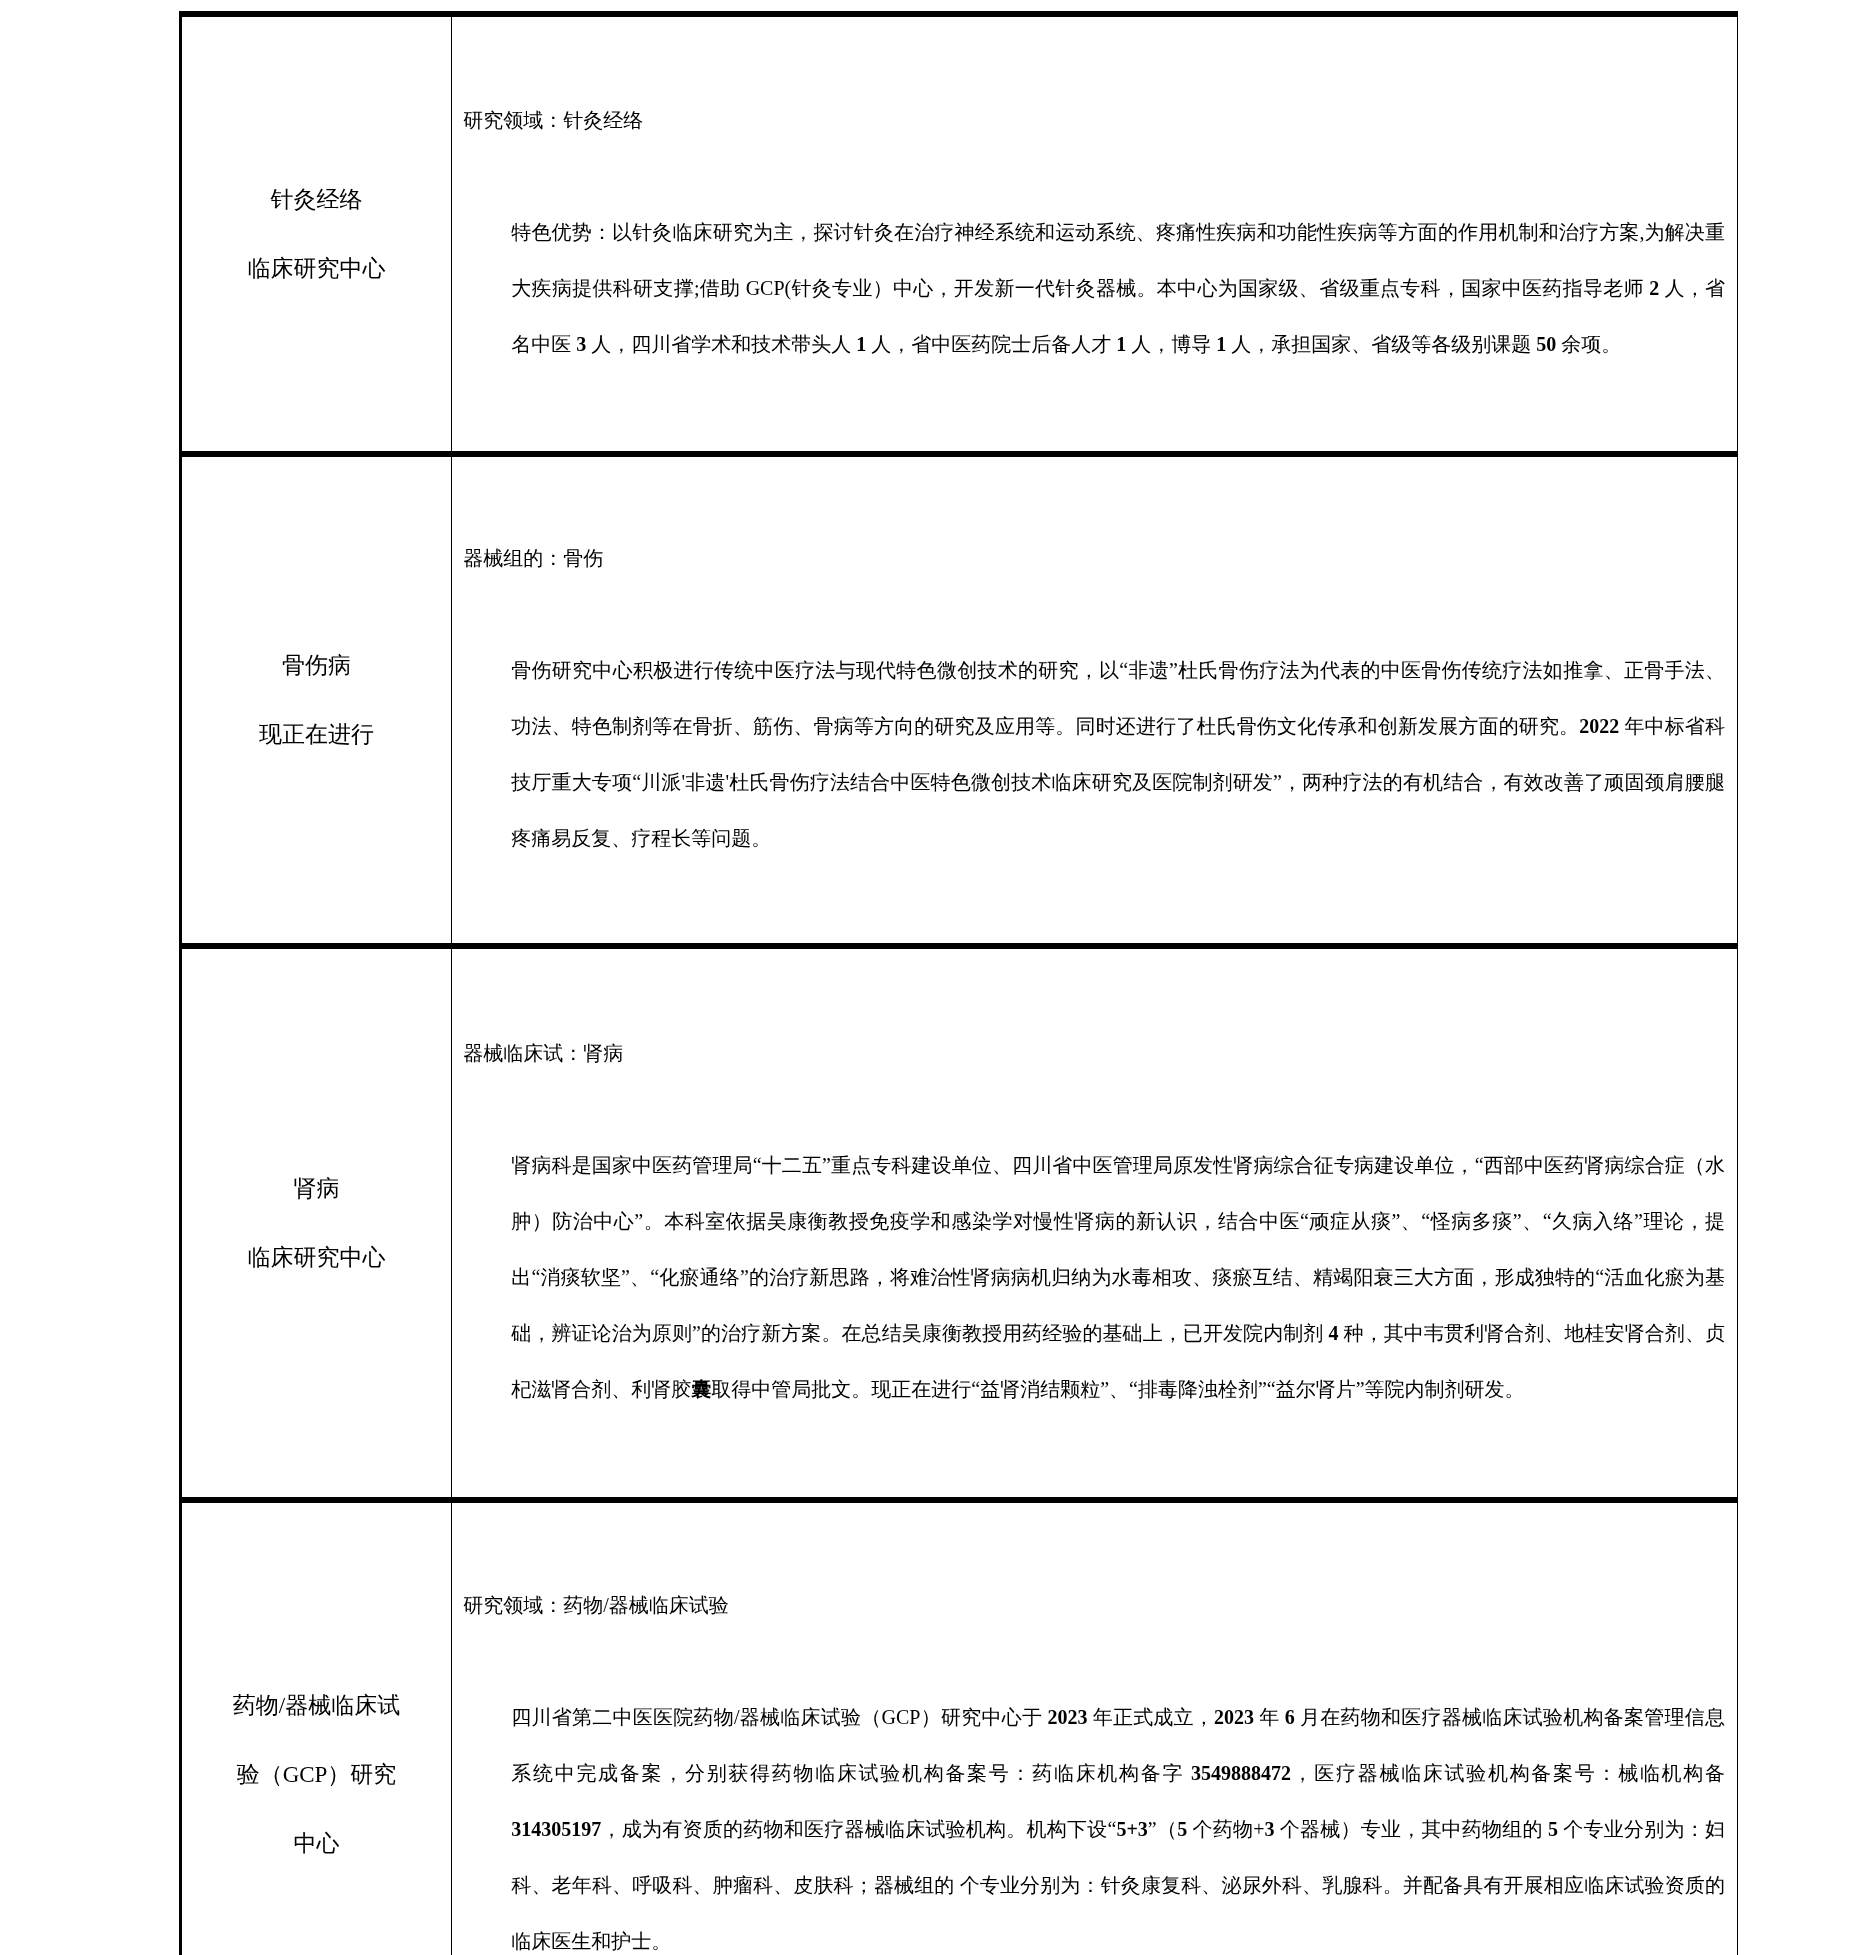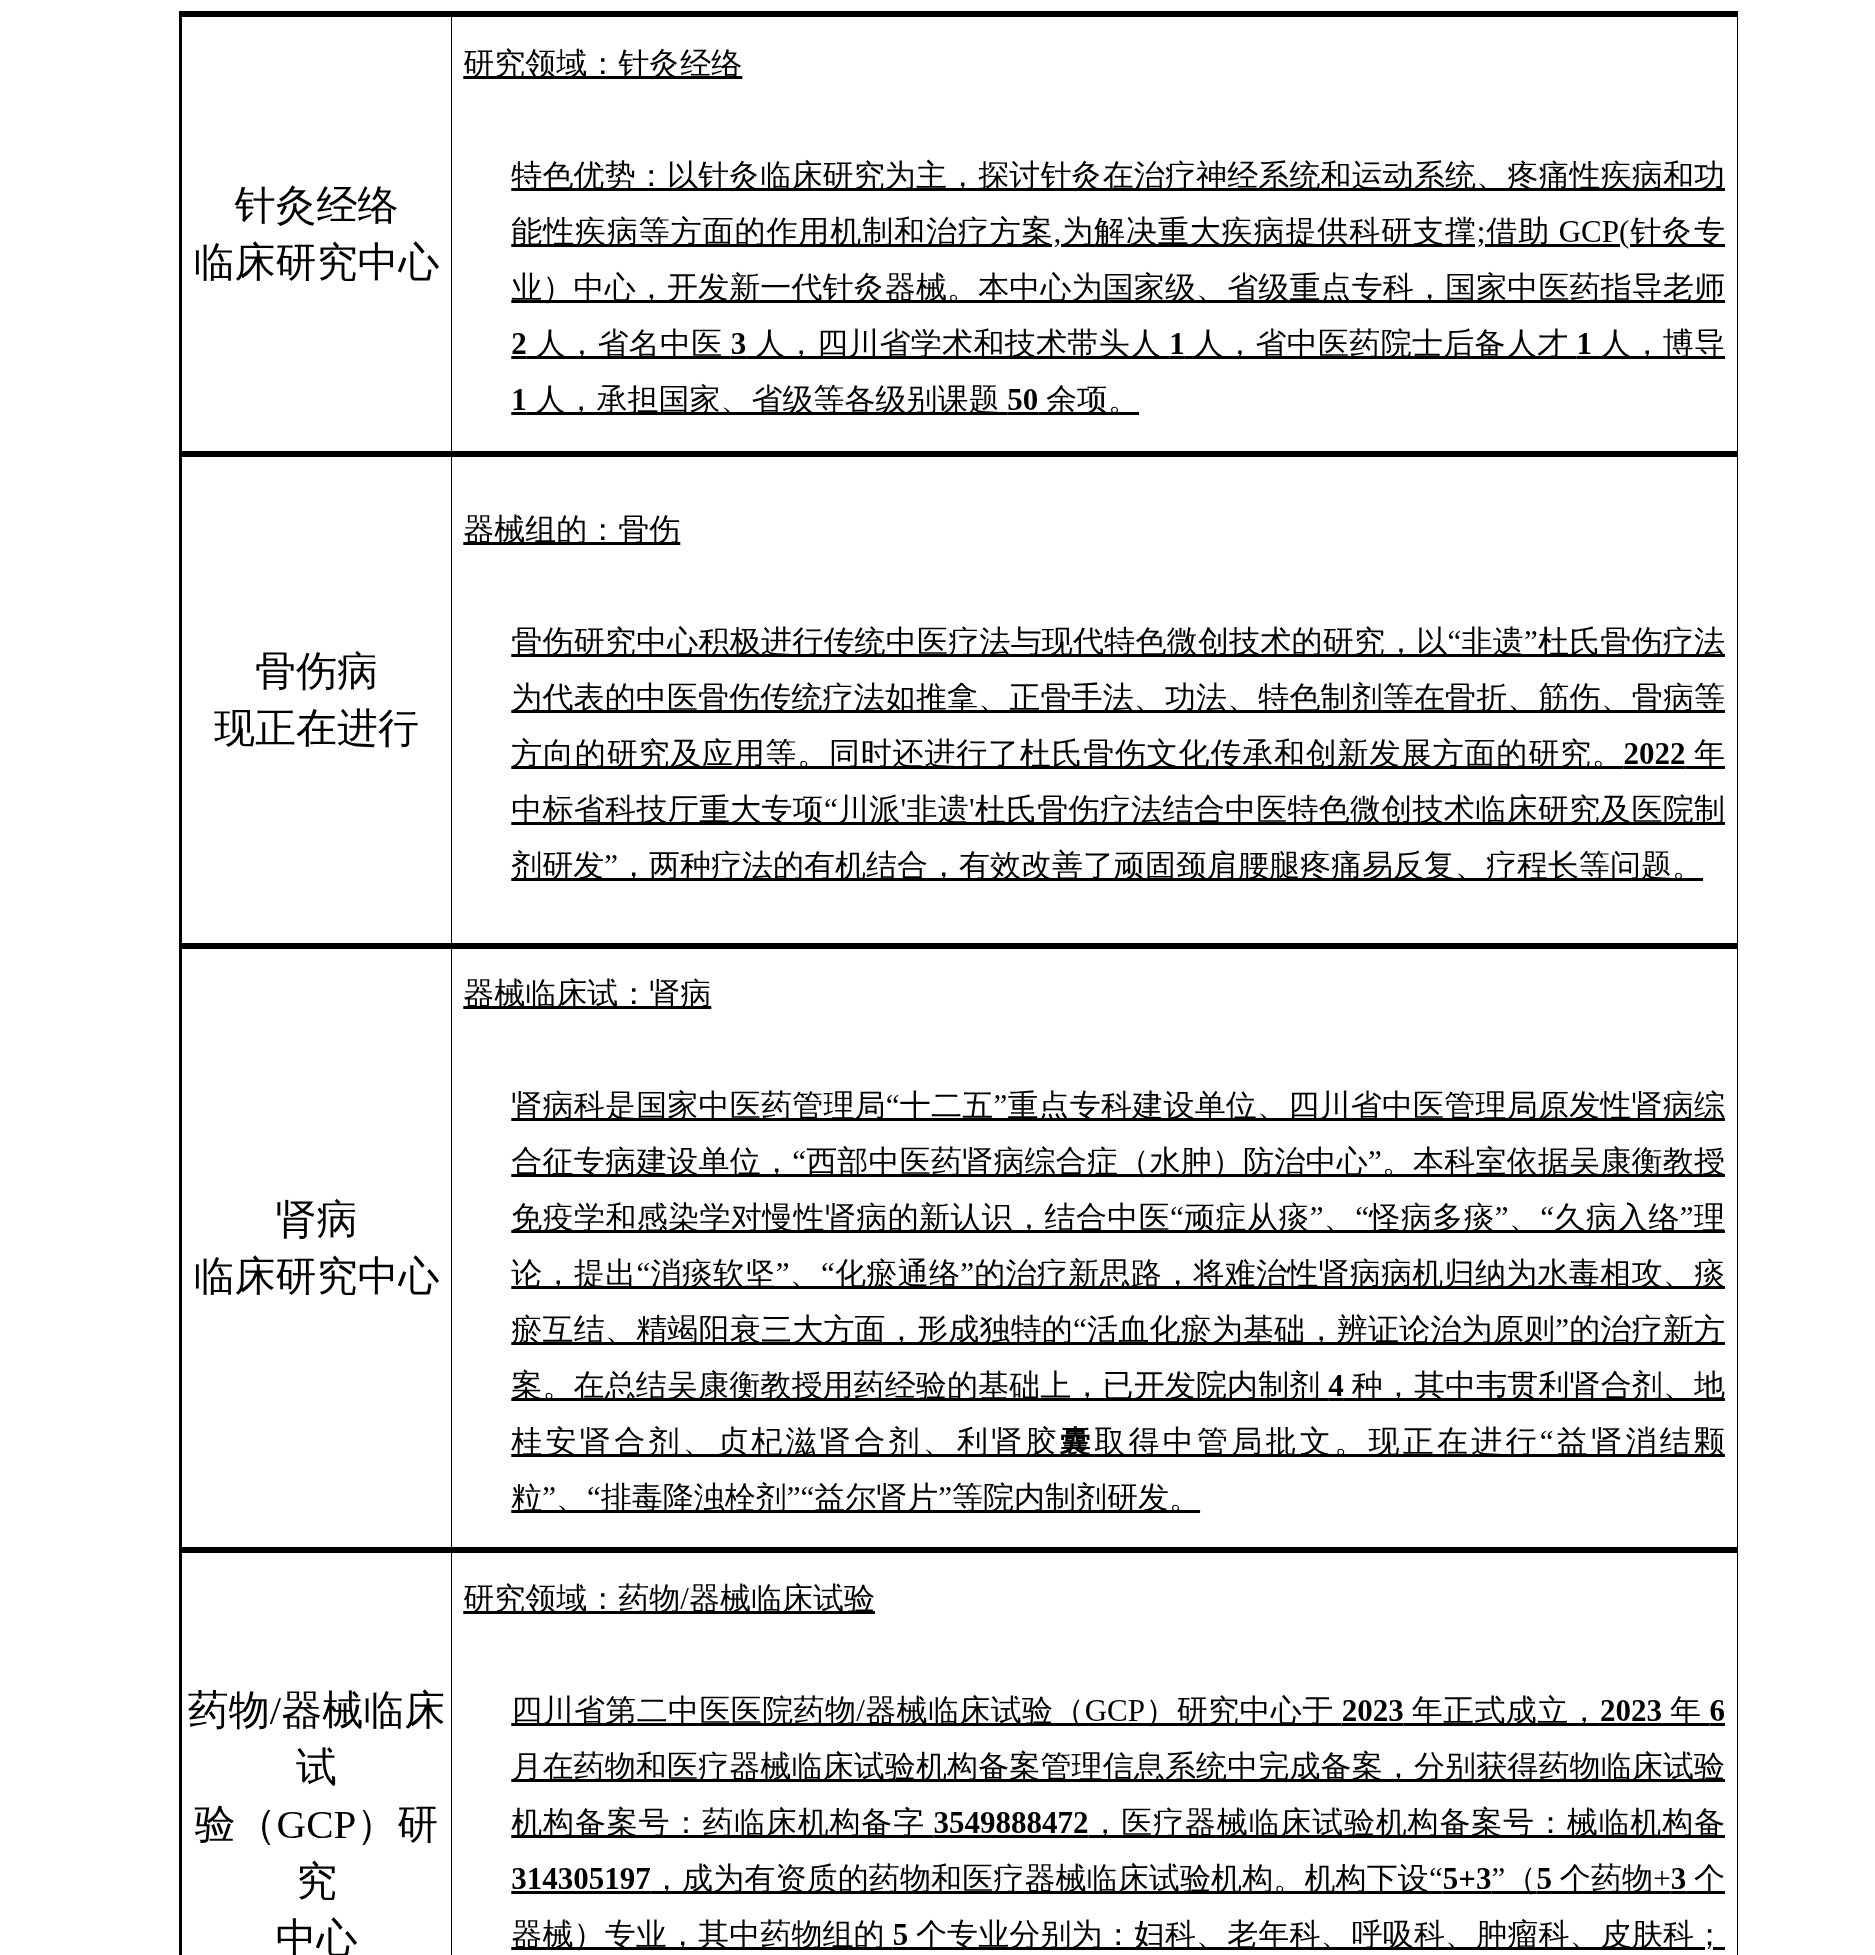--- a/index.html
+++ b/index.html
@@ -34,31 +34,30 @@
     border-right: 1.5px solid #000;
   }
   table.research-table td {
     border-bottom: 6px solid #000;
     vertical-align: middle;
   }
   td.cell-name {
     width: 260px;
     border-right: 1.5px solid #000;
     text-align: center;
-    font-size: 41px;
-    line-height: 57px;
+    font-size: 23px;
+    line-height: 69px;
     white-space: pre-line;
     padding: 7.6px 4.5px;
   }
   td.cell-desc {
     padding: 16.6px 12px 21px 11.3px;
-    font-size: 31px;
+    font-size: 20px;
     line-height: 56px;
     vertical-align: top;
-    text-decoration: underline;
   }
   .field-line {
     text-align: left;
     white-space: nowrap;
   }
   .para {
     margin-top: 56px;
     text-align: justify;
     text-align-last: left;
     margin-left: 48px;

